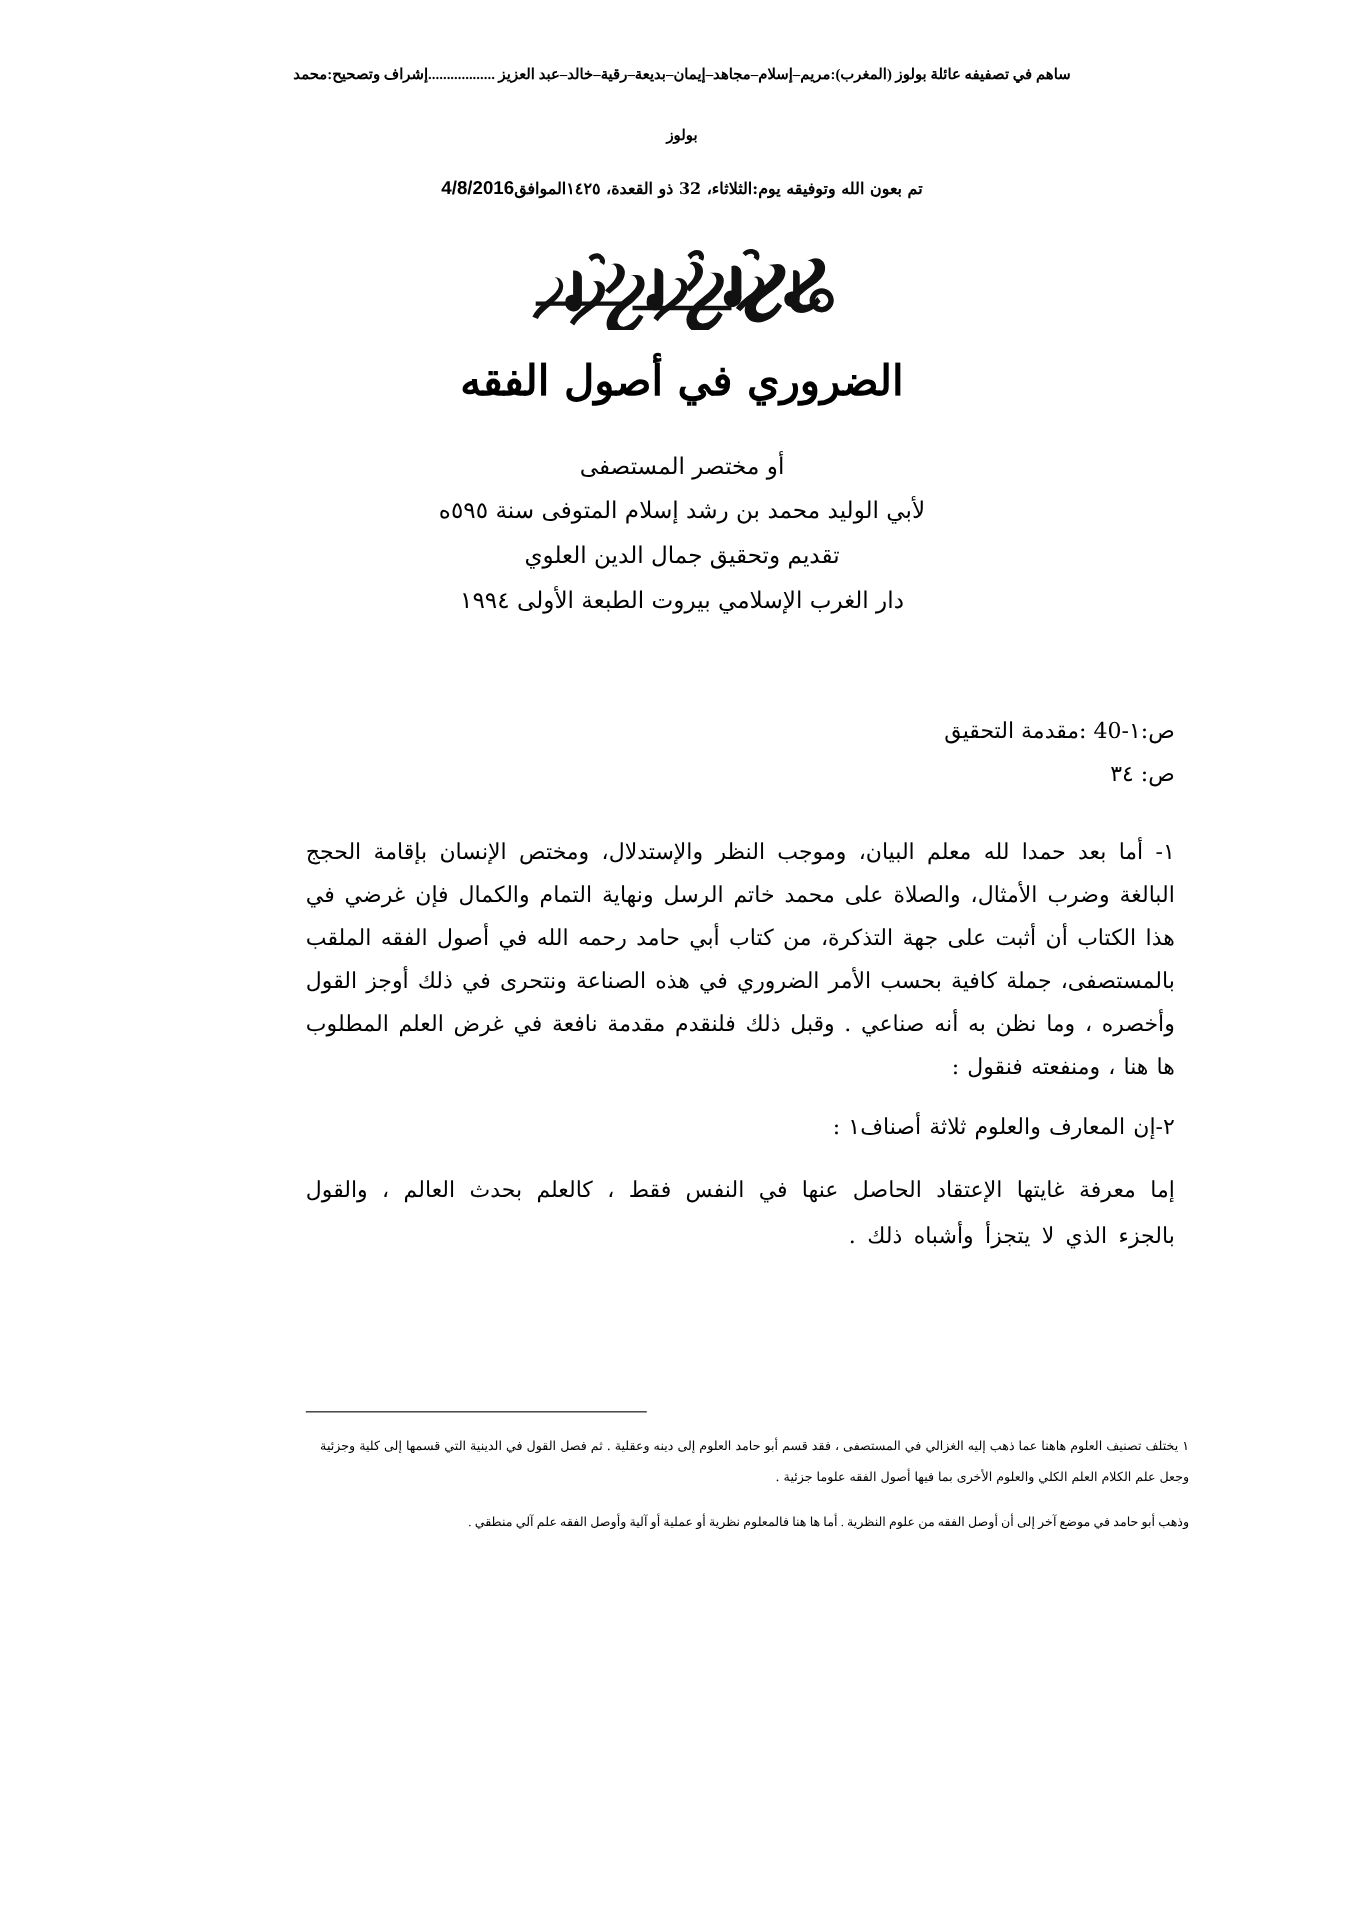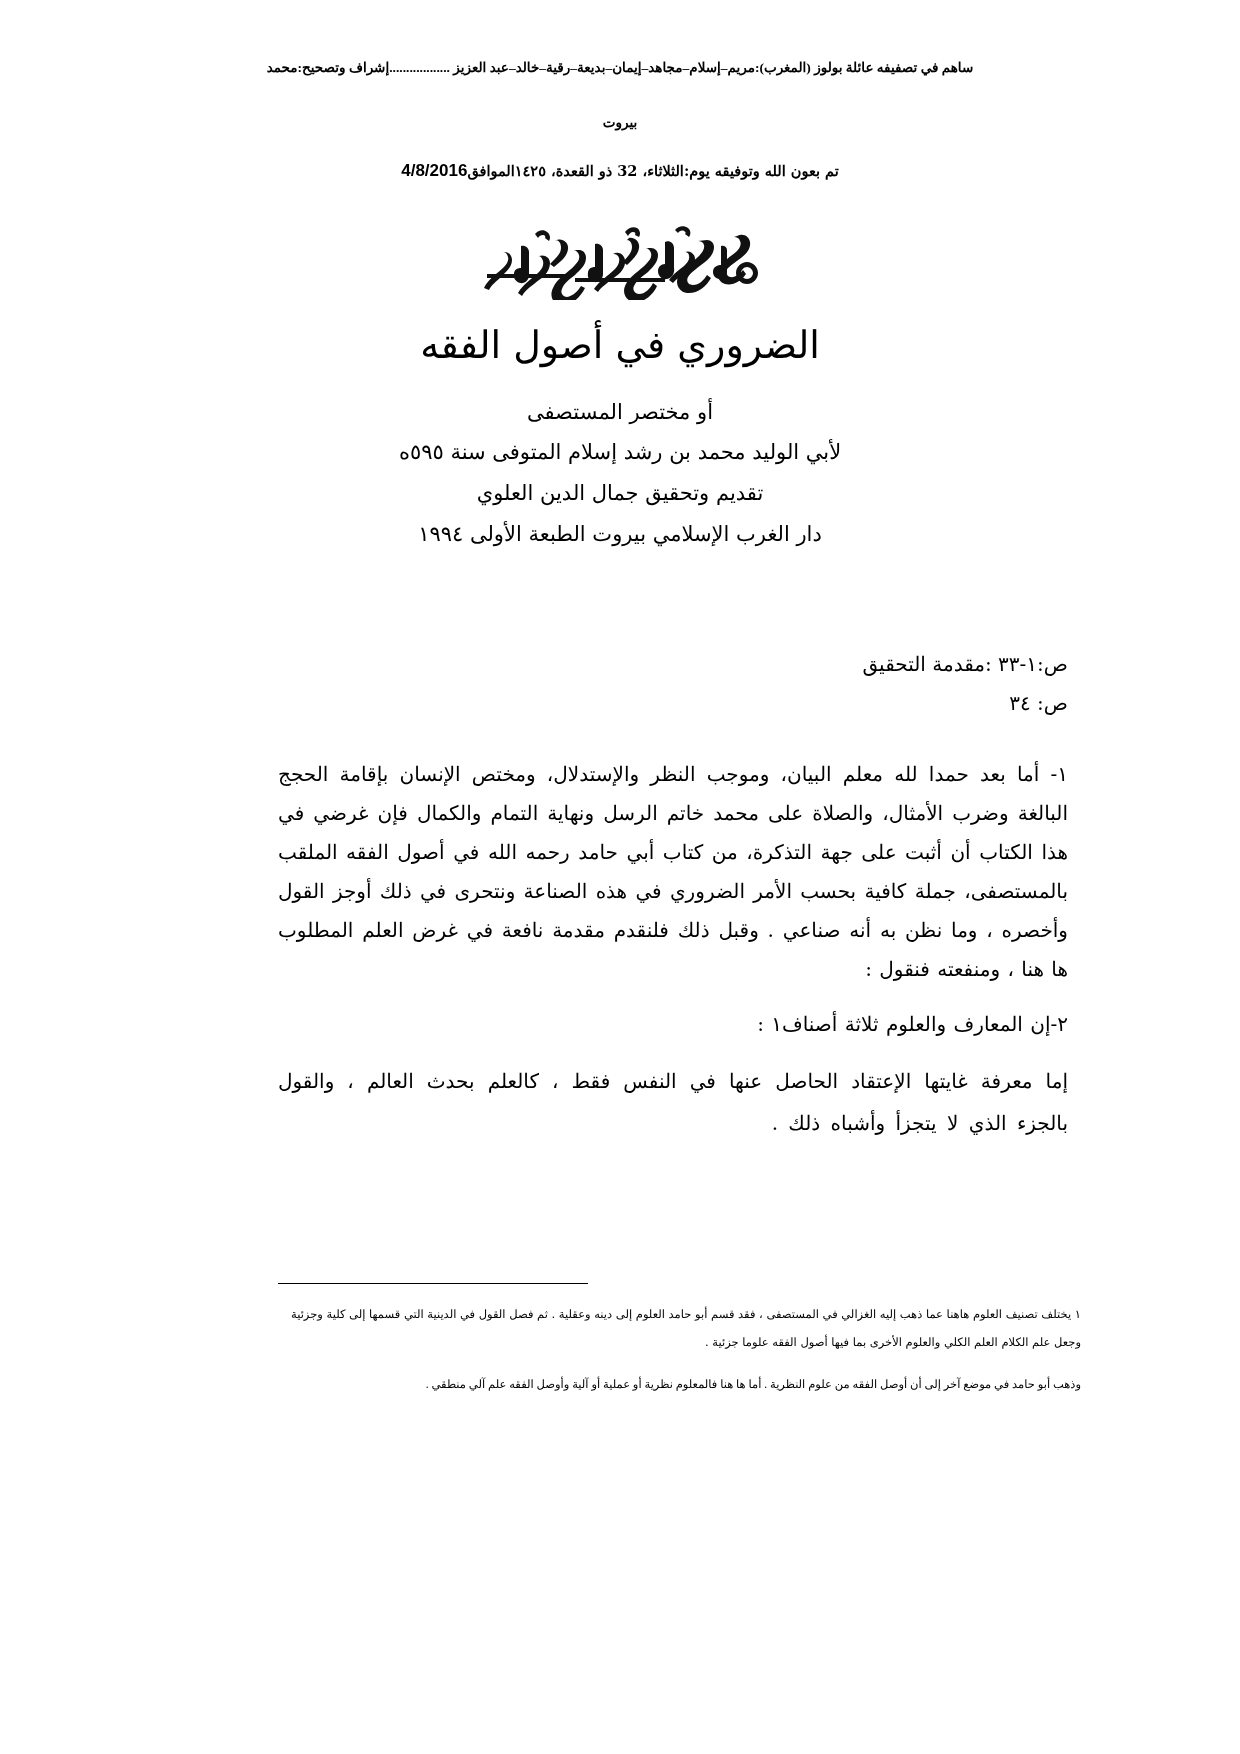--- a/index.html
+++ b/index.html
@@ -86,23 +86,23 @@
     position: absolute;
     top: 322px;
     left: 0;
     right: 0;
     text-align: center;
     direction: rtl;
   }
   .doc-title {
     font-family: "DejaVu Serif", "Liberation Serif", serif;
     font-size: 38px;
-    font-weight: 400;
+    font-weight: 700;
     line-height: 1.25;
-    margin: 0 0 22px 0;
+    margin: 0 0 34px 0;
     letter-spacing: 0.5px;
   }
   .sub-line {
     font-family: "DejaVu Serif", "Liberation Serif", serif;
     font-size: 21px;
     font-weight: 400;
     line-height: 1.95;
     margin: 0;
   }
 
@@ -171,21 +171,21 @@
   }
   .fn.second { margin-top: 14px; font-family: Liberation Serif, serif; }
 </style>
 </head>
 <body>
 
 <div class="page">
 
   <div class="credit-block">
     <div class="credit-line">ساهم في تصفيفه عائلة بولوز (المغرب):مريم–إسلام–مجاهد–إيمان–بديعة–رقية–خالد–عبد العزيز ..................إشراف وتصحيح:محمد</div>
-    <div class="credit-overflow">بيروت</div>
+    <div class="credit-overflow">بولوز</div>
   </div>
 
   <div class="date-line">
     <span>تم بعون الله وتوفيقه يوم:الثلاثاء، 32 ذو القعدة، ١٤٢٥الموافق</span><span class="greg">4/8/2016</span>
   </div>
 
   <div class="basmala">
     <svg width="290" height="78" viewBox="0 0 290 78" aria-hidden="true">
       <g fill="#111111">
         <path d="M262 14 c6 -3 12 0 13 6 c1 7 -4 12 -9 16 c-4 3 -9 6 -13 10 c-3 3 -2 8 2 9 c5 1 10 -3 13 -7 l3 4 c-5 7 -13 12 -21 10 c-7 -2 -9 -10 -6 -16 c4 -7 11 -11 17 -16 c3 -3 6 -7 4 -11 c-1 -3 -3 -4 -6 -4 z"></path>
@@ -214,21 +214,21 @@
 
   <div class="title-block">
     <h1 class="doc-title">الضروري في أصول الفقه</h1>
     <p class="sub-line">أو مختصر المستصفى</p>
     <p class="sub-line">لأبي الوليد محمد بن رشد إسلام المتوفى سنة ٥٩٥ه</p>
     <p class="sub-line">تقديم وتحقيق جمال الدين العلوي</p>
     <p class="sub-line">دار الغرب الإسلامي بيروت الطبعة الأولى ١٩٩٤</p>
   </div>
 
   <div class="ref-block">
-    <p class="ref-line">ص:١-٣٣ :مقدمة التحقيق</p>
+    <p class="ref-line">ص:١-40 :مقدمة التحقيق</p>
     <p class="ref-line">ص: ٣٤</p>
   </div>
 
   <div class="body-block">
     <p class="para">١- أما بعد حمدا لله معلم البيان، وموجب النظر والإستدلال، ومختص الإنسان بإقامة الحجج البالغة وضرب الأمثال، والصلاة على محمد خاتم الرسل ونهاية التمام والكمال فإن غرضي في هذا الكتاب أن أثبت على جهة التذكرة، من كتاب أبي حامد رحمه الله في أصول الفقه الملقب بالمستصفى، جملة كافية بحسب الأمر الضروري في هذه الصناعة ونتحرى في ذلك أوجز القول وأخصره ، وما نظن به أنه صناعي . وقبل ذلك فلنقدم مقدمة نافعة في غرض العلم المطلوب ها هنا ، ومنفعته فنقول :</p>
     <p class="para spaced-top">٢-إن المعارف والعلوم ثلاثة أصناف١ :</p>
     <p class="para loose spaced-top">إما معرفة غايتها الإعتقاد الحاصل عنها في النفس فقط ، كالعلم بحدث العالم ، والقول بالجزء الذي لا يتجزأ وأشباه ذلك .</p>
   </div>
 
   <div class="footnote-rule"></div>

